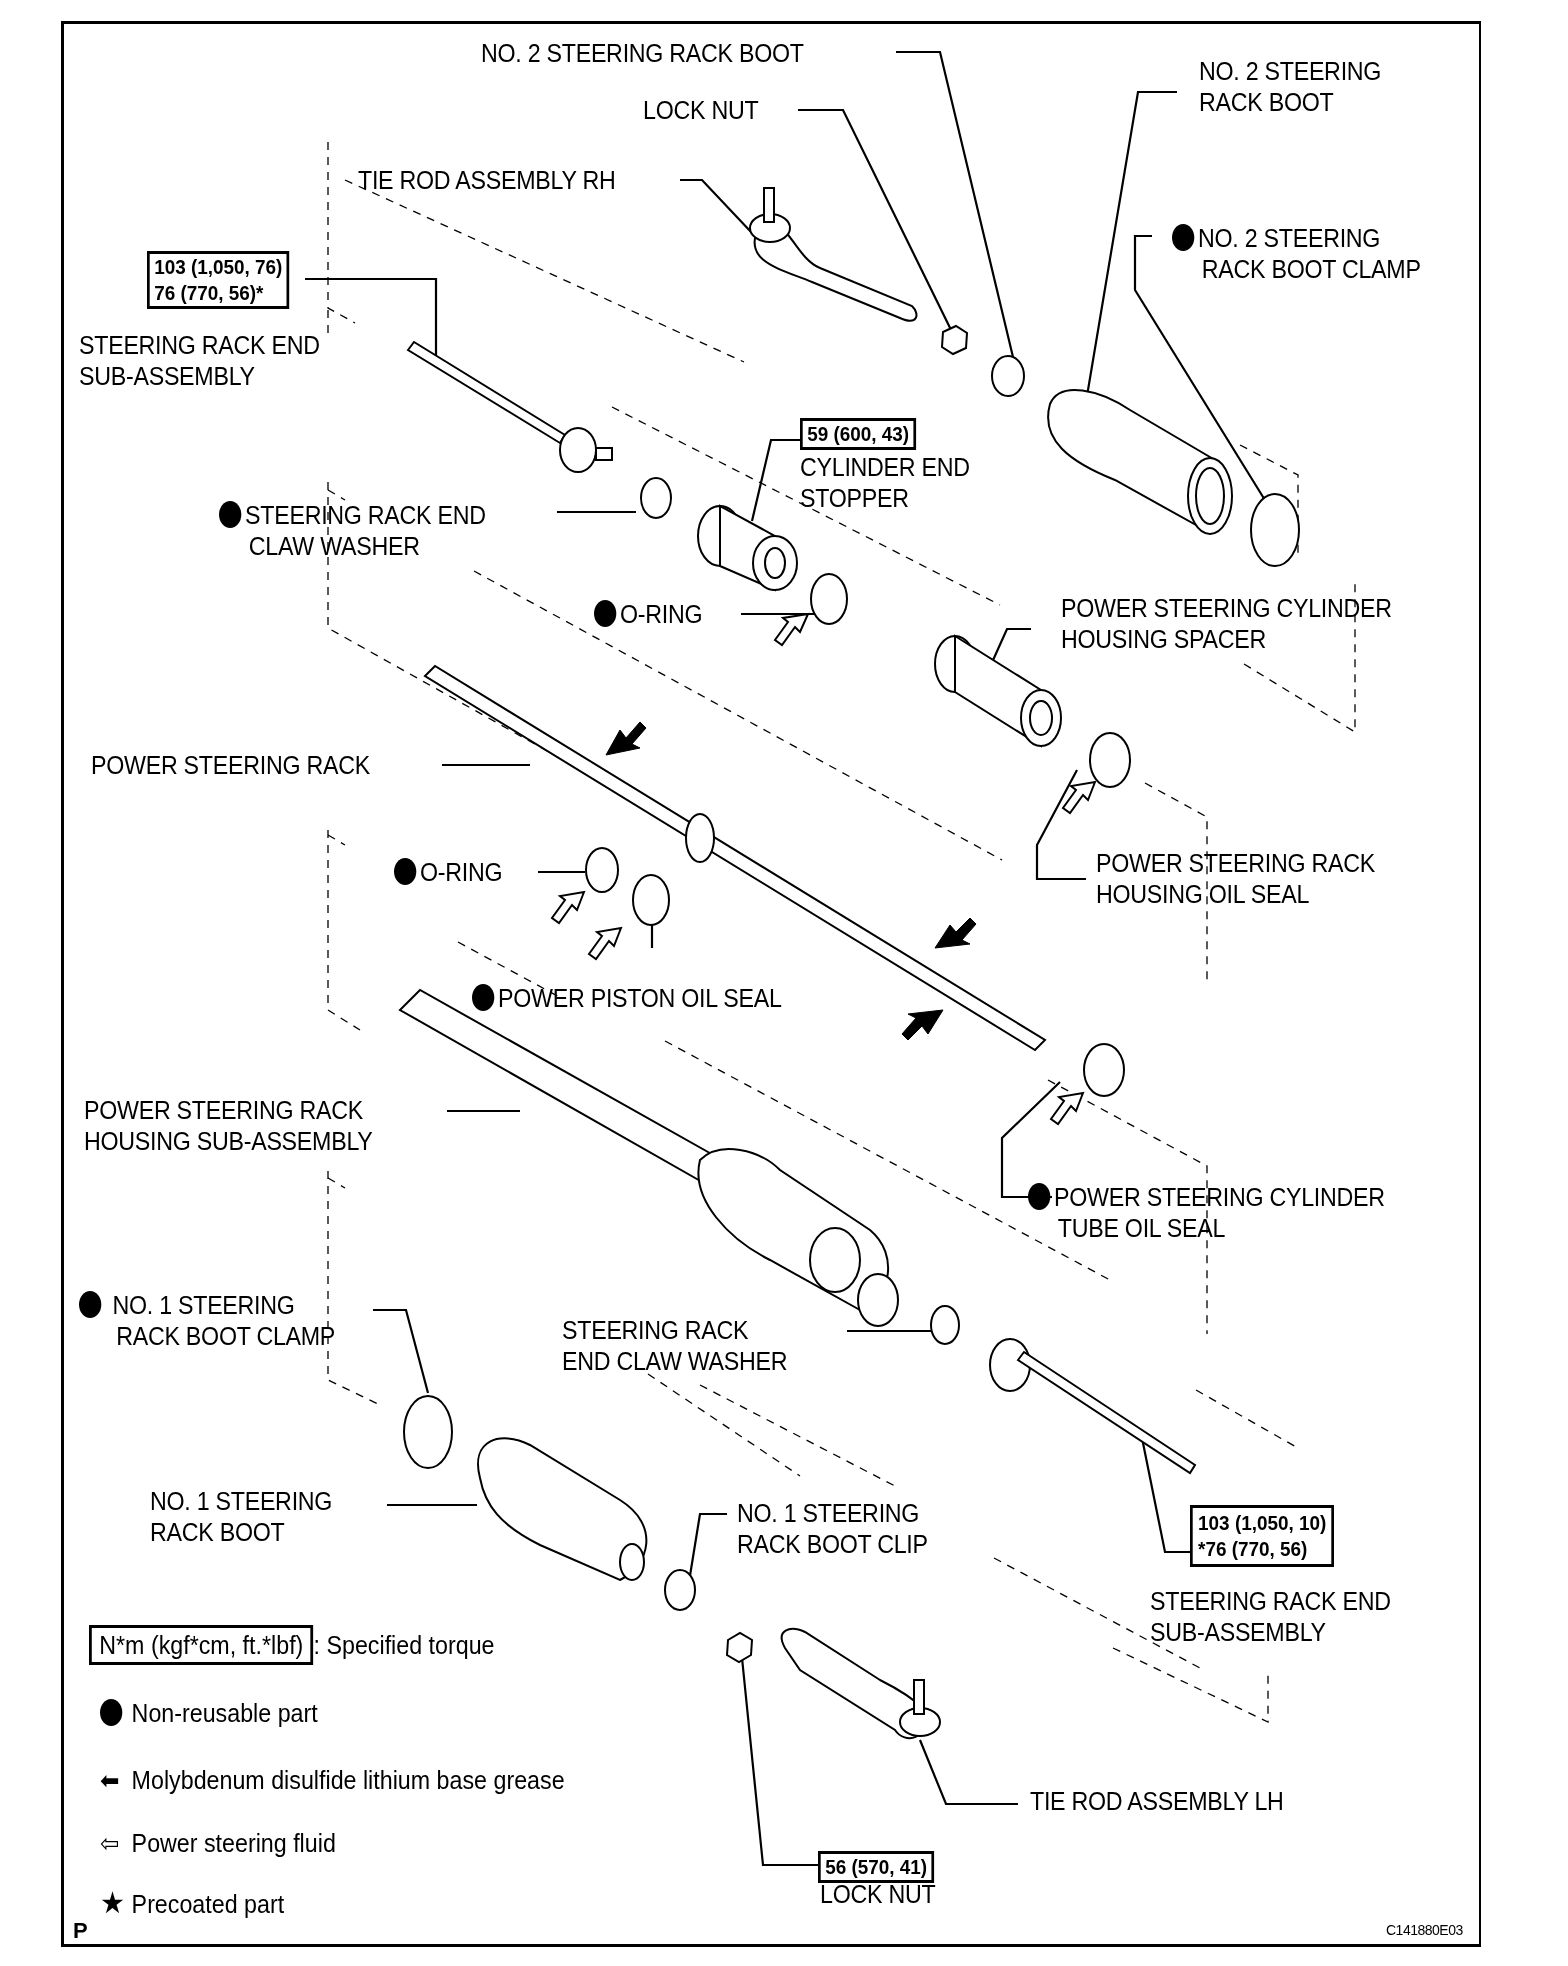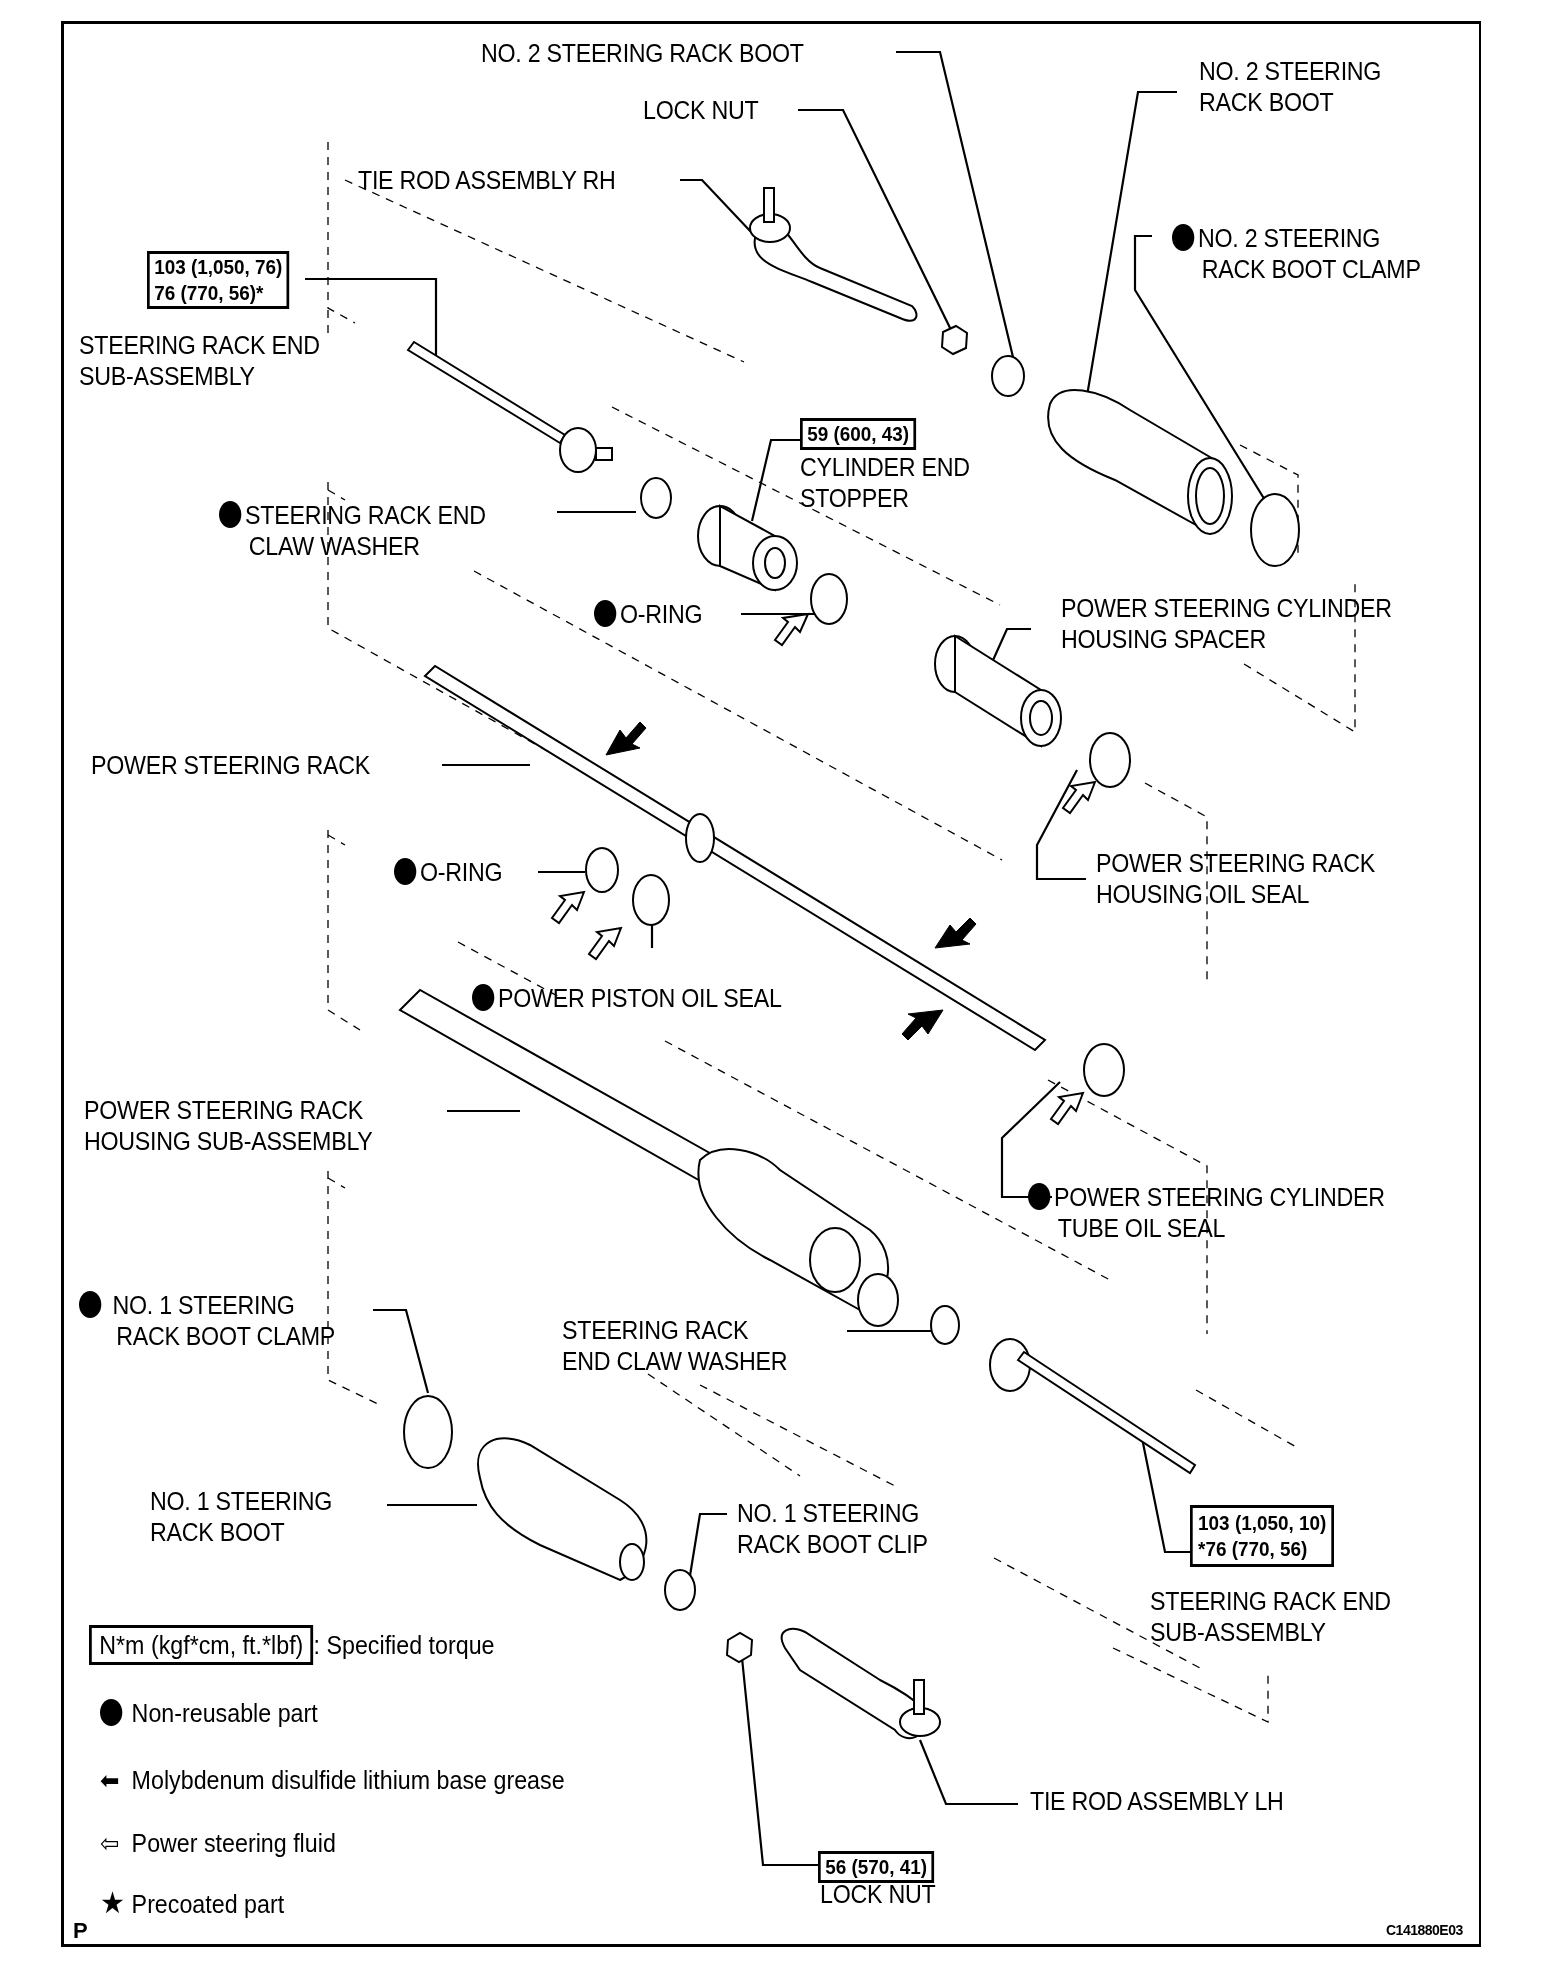--- a/index.html
+++ b/index.html
@@ -14,21 +14,21 @@
   .dot { display:inline-block; width:24px; height:27px; border-radius:50%;
          background:#000; vertical-align:-4px; margin-right:4px; }
   .torque { position:absolute; border:3px solid #000; font-weight:bold;
             font-size:21px; line-height:26px; padding:0 5px; white-space:nowrap;
             background:#fff; transform:scaleX(0.9); transform-origin:left top; }
   .legend-row { position:absolute; left:100px; font-size:25px; line-height:30px;
                 white-space:nowrap; transform:scaleX(0.93); transform-origin:left top; }
   .legend-sym { display:inline-block; width:34px; text-align:left; }
   .legend-box { border:3px solid #000; padding:2px 8px; display:inline-block; }
   #page-letter { position:absolute; left:73px; top:1918px; font-size:22px; font-weight:bold; }
-  #code { position:absolute; left:1386px; top:1922px; font-size:14px; letter-spacing:-0.5px;font-weight:bold; }
+  #code { position:absolute; left:1386px; top:1922px; font-size:14px; letter-spacing:-0.5px; }
 </style>
 </head>
 <body>
 
 <div id="frame"></div>
 
 <svg id="art" viewBox="0 0 1568 1966" xmlns="http://www.w3.org/2000/svg">
   <defs>
     <marker id="none"></marker>
   </defs>

